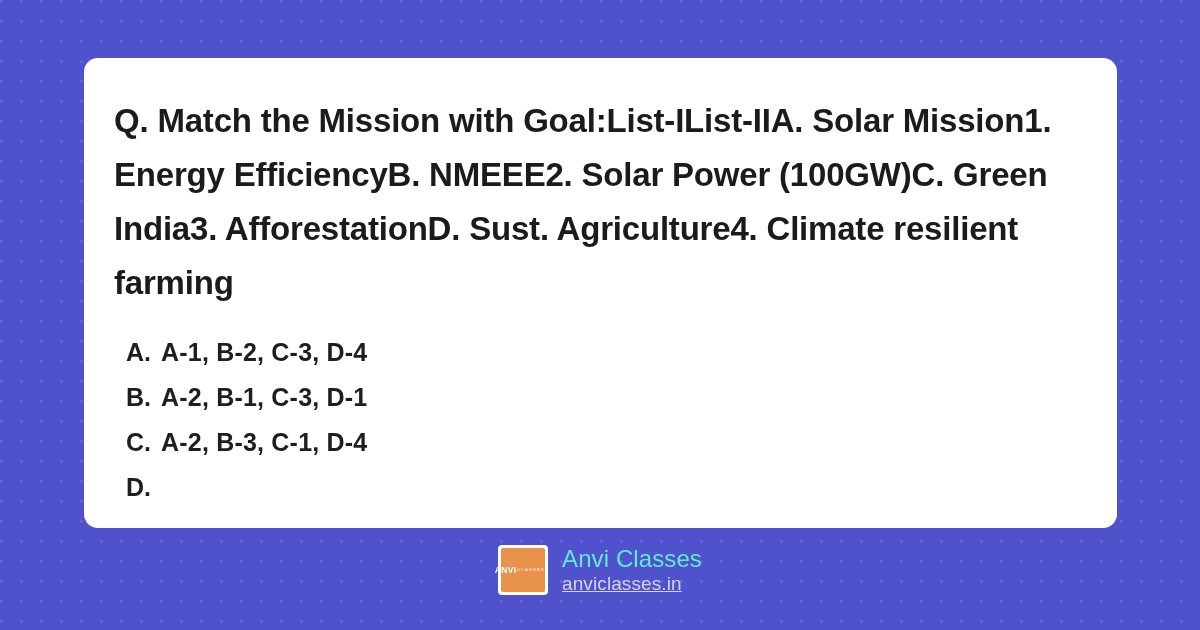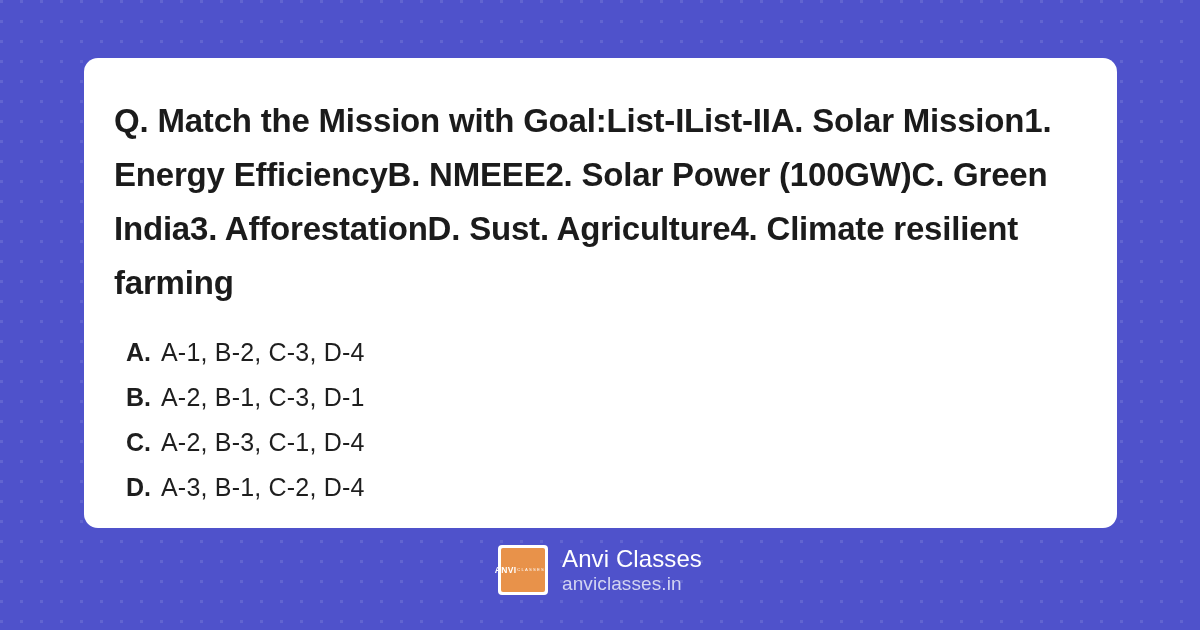--- a/index.html
+++ b/index.html
@@ -62,21 +62,21 @@
     padding-left: 12px;
   }
 
   .option-letter {
     font-weight: bold;
     margin-right: 10px;
     white-space: pre;
   }
 
   .option-text {
-    font-weight: normal;
+    font-weight: bold;
     letter-spacing: 0.2px;
   }
 
   
   .footer {
     position: absolute;
     left: 0;
     right: 0;
     top: 545px;
     display: flex;
@@ -132,28 +132,29 @@
 
   .brand-text {
     display: flex;
     flex-direction: column;
     justify-content: center;
     line-height: 1.12;
   }
 
   .brand-title {
     font-size: 24px;
-    color: #ffffff;
+    color: #5eead4;
     letter-spacing: 0.1px;
   }
 
   .brand-url {
     font-size: 19px;
     color: #d2d4f2;
     letter-spacing: 0.1px;
+    text-decoration: underline;
   }
 </style>
 </head>
 <body>
 
 <div class="stage">
 
   <div class="card">
 
     <p class="question">Q. Match the Mission with Goal:List-IList-IIA. Solar Mission1. Energy EfficiencyB. NMEEE2. Solar Power (100GW)C. Green India3. AfforestationD. Sust. Agriculture4. Climate resilient farming</p>
@@ -170,21 +171,20 @@
         <span class="option-text">A-2, B-1, C-3, D-1</span>
       </li>
 
       <li class="option">
         <span class="option-letter">C.</span>
         <span class="option-text">A-2, B-3, C-1, D-4</span>
       </li>
 
       <li class="option">
         <span class="option-letter">D.</span>
-        <span class="option-text">A-3, B-1, C-2, D-4</span>
       </li>
 
     </ul>
   </div>
 
   <div class="footer">
 
     <div class="logo-tile">
       <div class="logo-inner">
         <svg class="cap-icon" viewBox="0 0 24 16">

